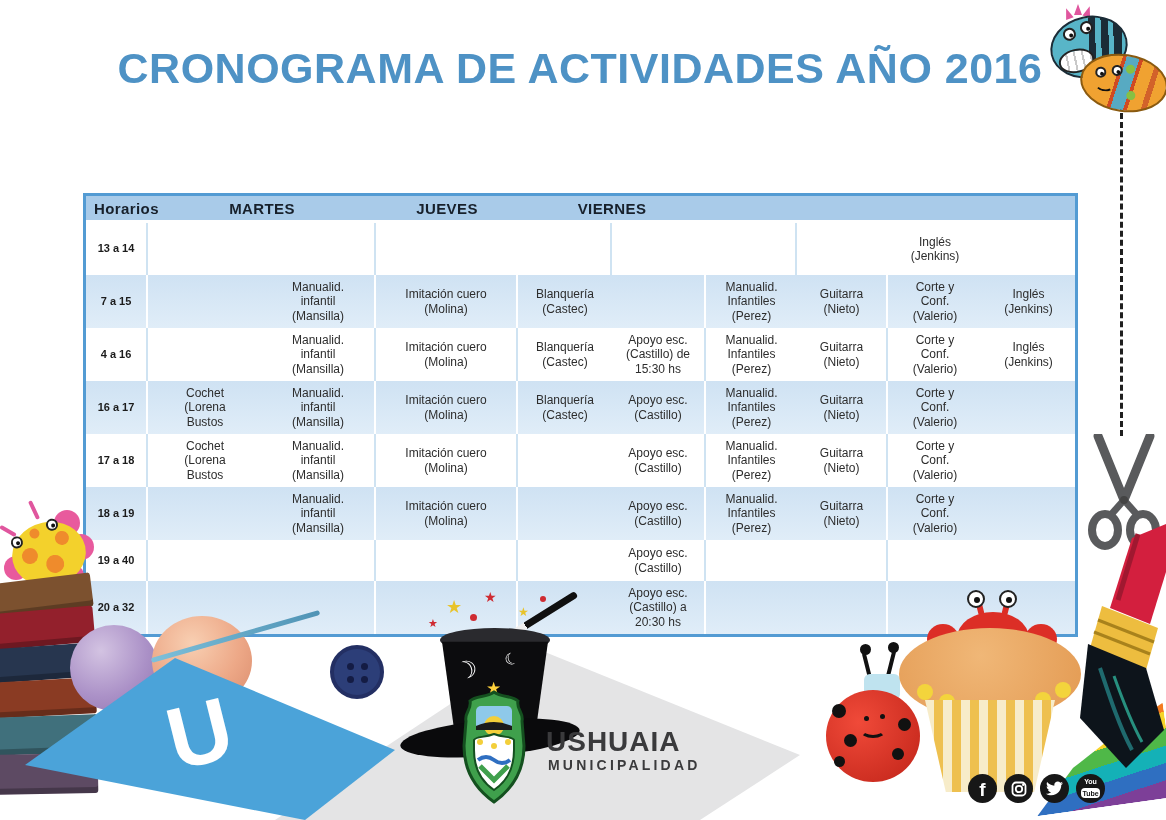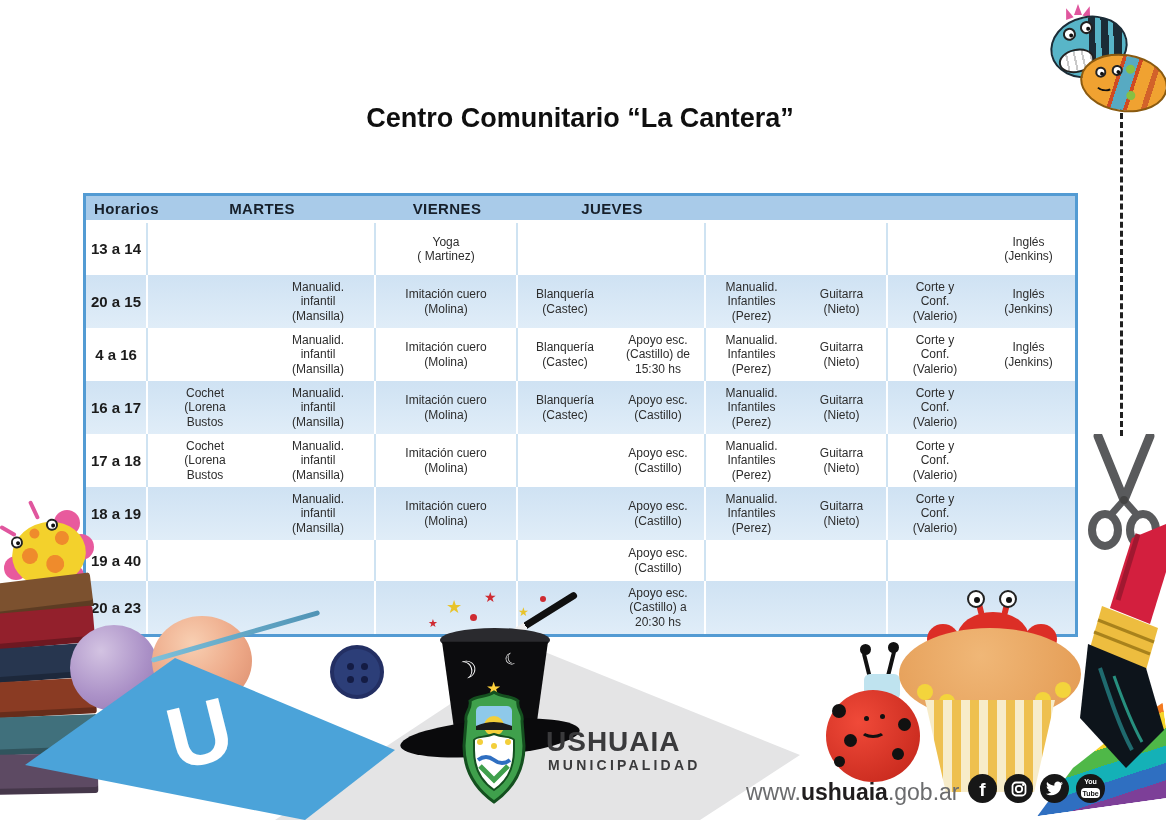--- a/index.html
+++ b/index.html
@@ -21,21 +21,21 @@
          background:#a9cbe9;border-bottom:3px solid #fff;height:27px;box-sizing:border-box;}
   .hcell{display:flex;align-items:center;justify-content:center;font-size:15px;font-weight:bold;
          color:#17202b;letter-spacing:.4px;}
   .htime{justify-content:flex-start;padding-left:8px;}
   .trow{display:grid;grid-template-columns:62px 114px 114px 142px 94px 94px 91px 91px 94px 93px;}
   .trow.w{background:#ffffff;--div:#cfe3f2;}
   .trow.b{background:linear-gradient(#cfe2f3,#e0edf8);--div:#ffffff;}
   .cell{display:flex;align-items:center;justify-content:center;text-align:center;
         white-space:pre-line;font-size:12px;line-height:1.2;color:#2d2d2d;padding:1px 2px;
         box-sizing:border-box;}
-  .time{font-size:15px;font-weight:bold;color:#1b1b1b;}
+  .time{font-size:11px;font-weight:bold;color:#1b1b1b;}
   .bR{border-right:2px solid var(--div);}
 
   
   .cutline{position:absolute;left:1120px;top:104px;height:332px;width:0;
            border-left:3px dashed #1f1f1f;}
   .scissors{position:absolute;left:1084px;top:434px;}
 
   
   .gray-band{position:absolute;left:240px;top:642px;width:800px;height:178px;background:#e4e4e5;
              clip-path:polygon(295px 6px,560px 113px,460px 178px,35px 178px);z-index:1;}
@@ -128,47 +128,45 @@
   .rainbow{position:absolute;left:1030px;top:712px;width:140px;height:95px;z-index:2;
      background:linear-gradient(170deg,#e8262d 0 14%,#f47b20 14% 28%,#f6d42a 28% 42%,#4fb848 42% 56%,#14b1b7 56% 70%,#2f6fc1 70% 84%,#7d3f98 84%);
      clip-path:polygon(100% 0,100% 100%,0 100%,30% 55%,65% 25%);transform:rotate(-8deg);}
   .brush{position:absolute;left:1078px;top:520px;z-index:2;}
 </style>
 </head>
 <body>
 
 <div class="page">
 
-  <div class="subtitle">Centro Comunitario “La Cantera”</div>
+  <div class="title">CRONOGRAMA DE ACTIVIDADES AÑO 2016</div>
 
   <div class="tbl">
     <div class="thead">
       <div class="hcell htime">Horarios</div>
       <div class="hcell">MARTES</div>
+      <div class="hcell">JUEVES</div>
       <div class="hcell">VIERNES</div>
-      <div class="hcell">JUEVES</div>
     </div>
 
     <div class="trow w" style="height:52px">
       <div class="cell time bR">13 a 14</div>
       <div class="cell"></div>
       <div class="cell bR"></div>
-      <div class="cell bR">Yoga
-( Martinez)</div>
       <div class="cell"></div>
       <div class="cell bR"></div>
       <div class="cell"></div>
       <div class="cell bR"></div>
       <div class="cell"></div>
       <div class="cell">Inglés
 (Jenkins)</div>
     </div>
 
     <div class="trow b" style="height:53px">
-      <div class="cell time bR">20 a 15</div>
+      <div class="cell time bR">7 a 15</div>
       <div class="cell"></div>
       <div class="cell bR">Manualid.
 infantil
 (Mansilla)</div>
       <div class="cell bR">Imitación cuero
 (Molina)</div>
       <div class="cell">Blanquería
 (Castec)</div>
       <div class="cell bR"></div>
       <div class="cell">Manualid.
@@ -287,21 +285,21 @@
       <div class="cell"></div>
       <div class="cell bR">Apoyo esc.
 (Castillo)</div>
       <div class="cell"></div>
       <div class="cell bR"></div>
       <div class="cell"></div>
       <div class="cell"></div>
     </div>
 
     <div class="trow b" style="height:53px">
-      <div class="cell time bR">20 a 23</div>
+      <div class="cell time bR">20 a 32</div>
       <div class="cell"></div>
       <div class="cell bR"></div>
       <div class="cell bR"></div>
       <div class="cell"></div>
       <div class="cell bR">Apoyo esc.
 (Castillo) a
 20:30 hs</div>
       <div class="cell"></div>
       <div class="cell bR"></div>
       <div class="cell"></div>
@@ -416,21 +414,20 @@
     <path d="M42,46 C52,50 60,48 62,52 L62,62 C62,82 54,94 42,102 C30,94 22,82 22,62 L22,52 C24,48 32,50 42,46 Z" fill="#ffffff" stroke="#14501f" stroke-width="2"></path>
     <circle cx="28" cy="54" r="3" fill="#f3cf3a"></circle>
     <circle cx="56" cy="54" r="3" fill="#f3cf3a"></circle>
     <circle cx="42" cy="58" r="3" fill="#f3cf3a"></circle>
     <path d="M26,72 Q34,66 42,72 T58,72" stroke="#2f6fc1" stroke-width="4" fill="none"></path>
     <path d="M28,78 L42,92 L56,78" stroke="#3fa04c" stroke-width="5" fill="none"></path>
   </svg>
   <div class="org-name">USHUAIA</div>
   <div class="org-type">MUNICIPALIDAD</div>
 
-  <div class="url"><span>www.</span><span class="b">ushuaia</span><span>.gob.ar</span></div>
 
   <div class="social">
     <div class="sicon">
       <span class="fb-glyph">f</span>
     </div>
     <div class="sicon">
       <svg width="16" height="16" viewBox="0 0 16 16">
         <rect x="1.5" y="1.5" width="13" height="13" rx="3.5" fill="none" stroke="#fff" stroke-width="1.8"></rect>
         <circle cx="8" cy="8" r="3.2" fill="none" stroke="#fff" stroke-width="1.8"></circle>
         <circle cx="12.2" cy="3.8" r="1.2" fill="#fff"></circle>

